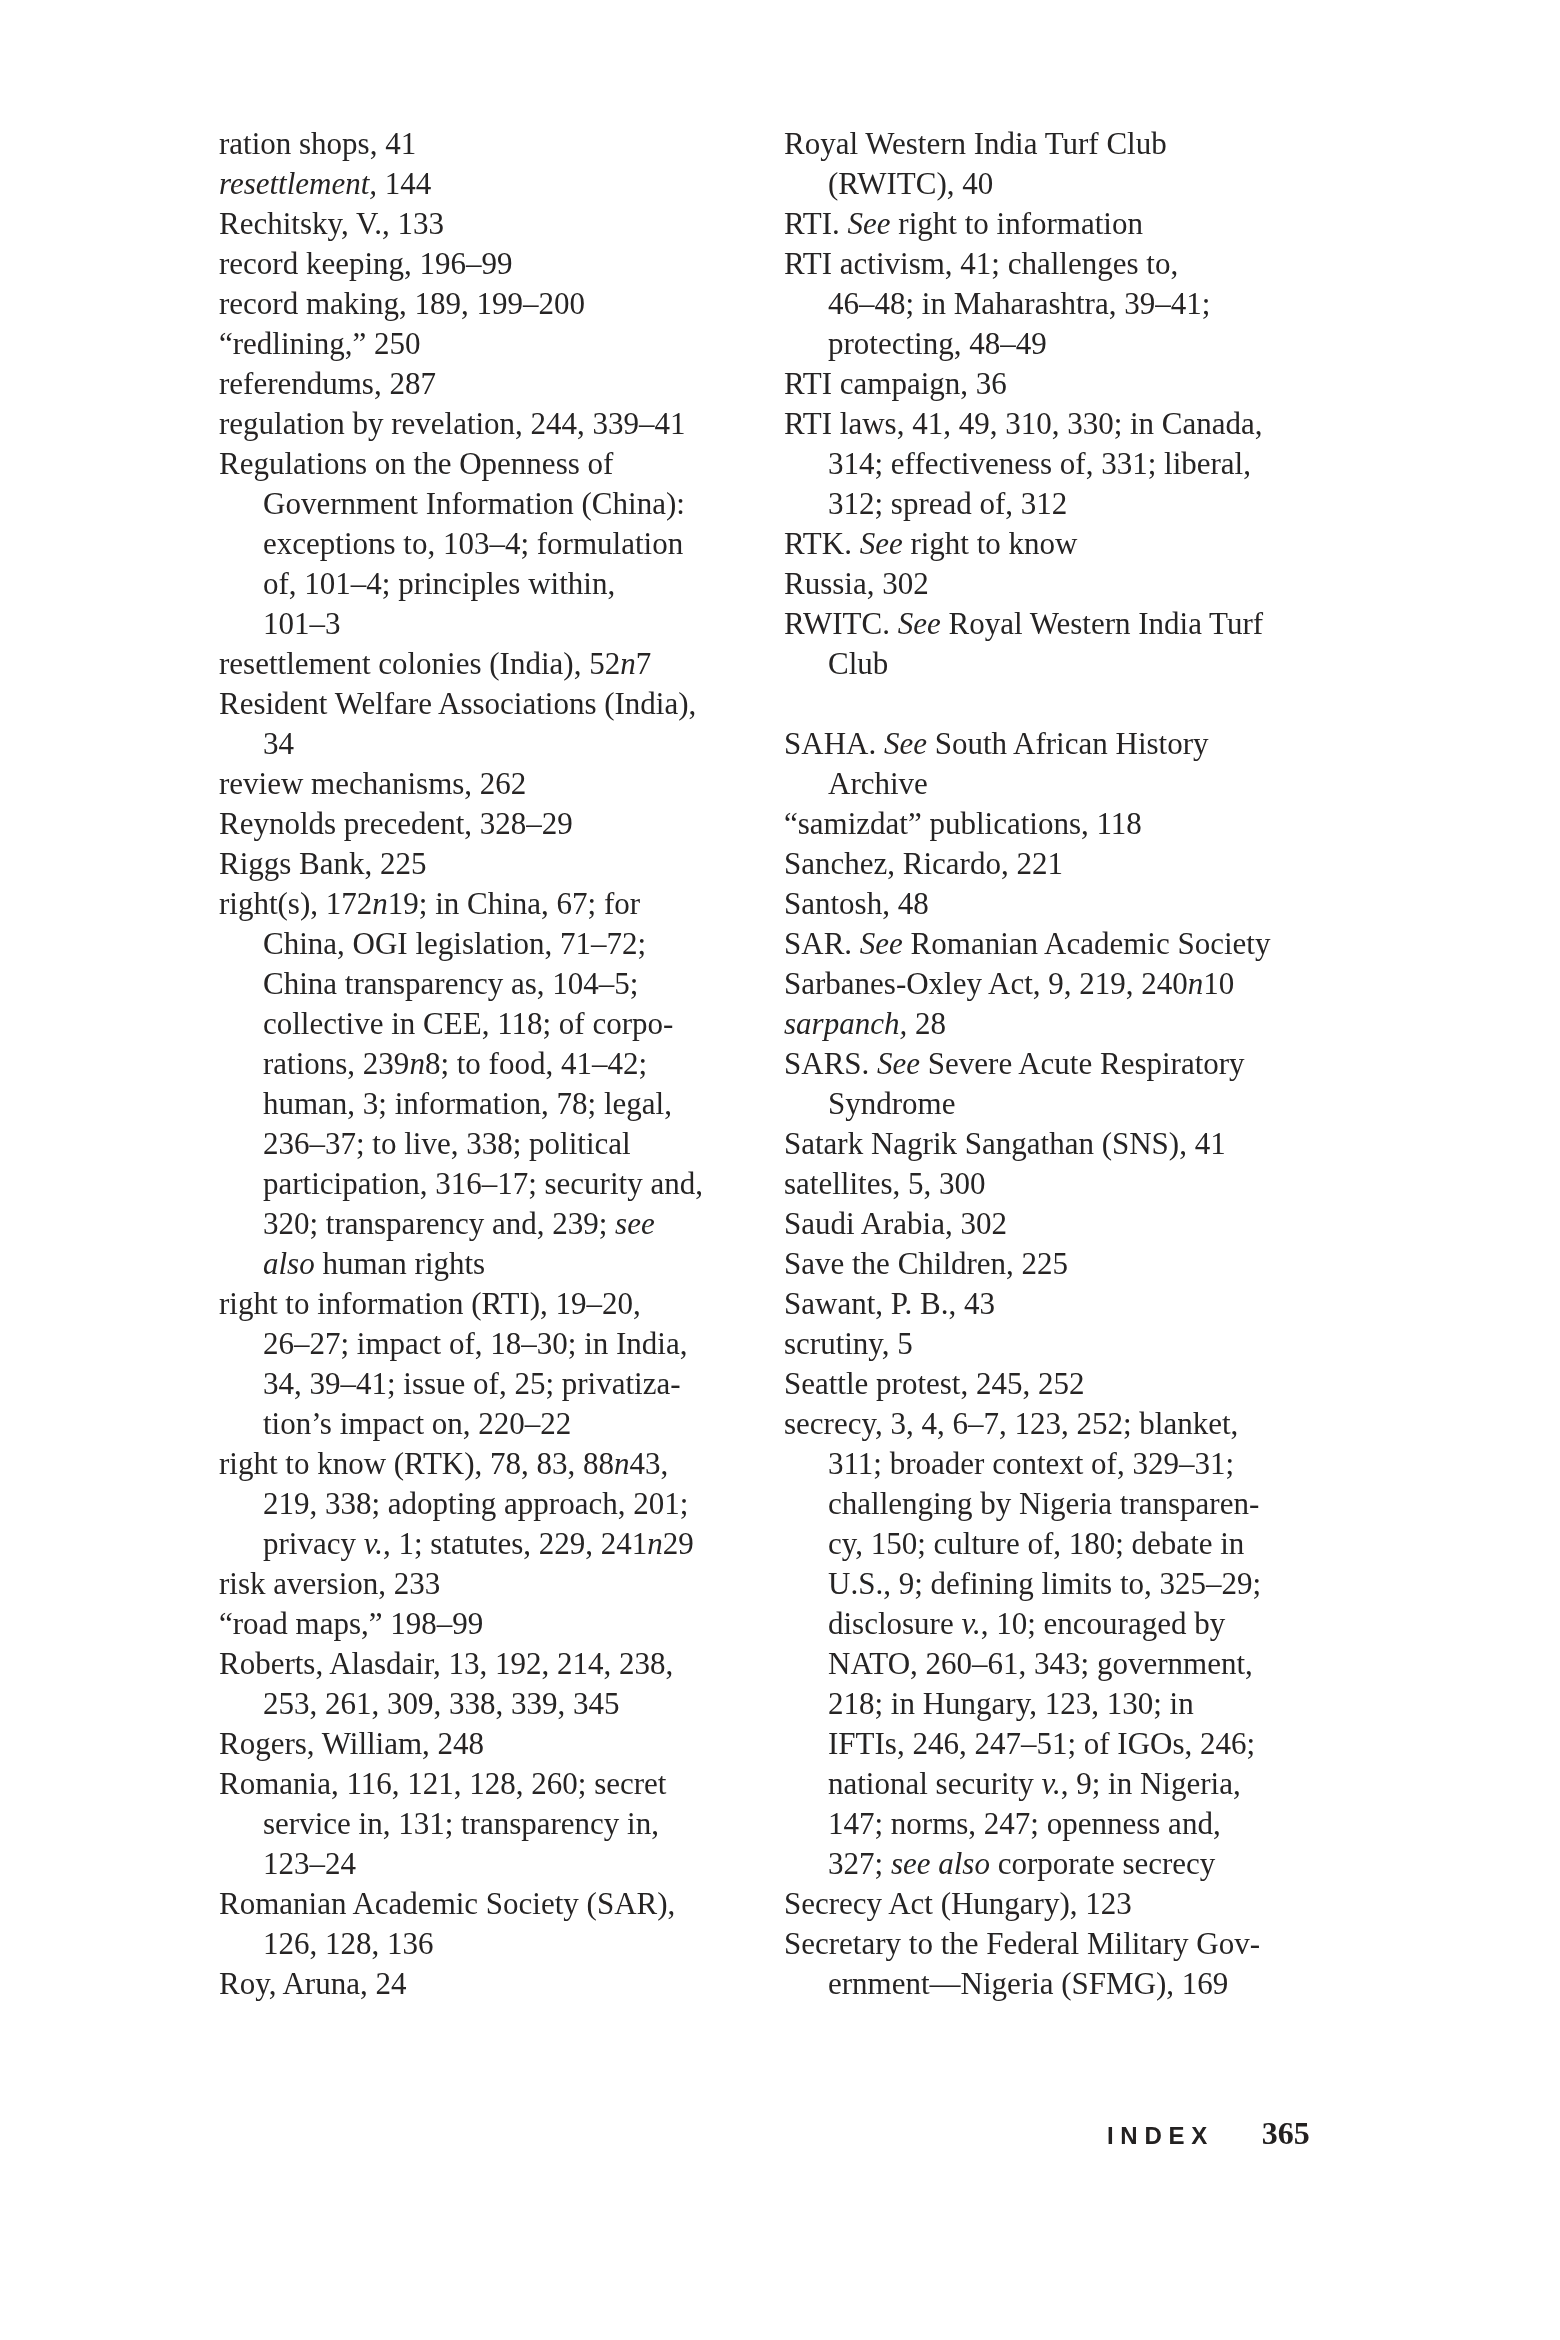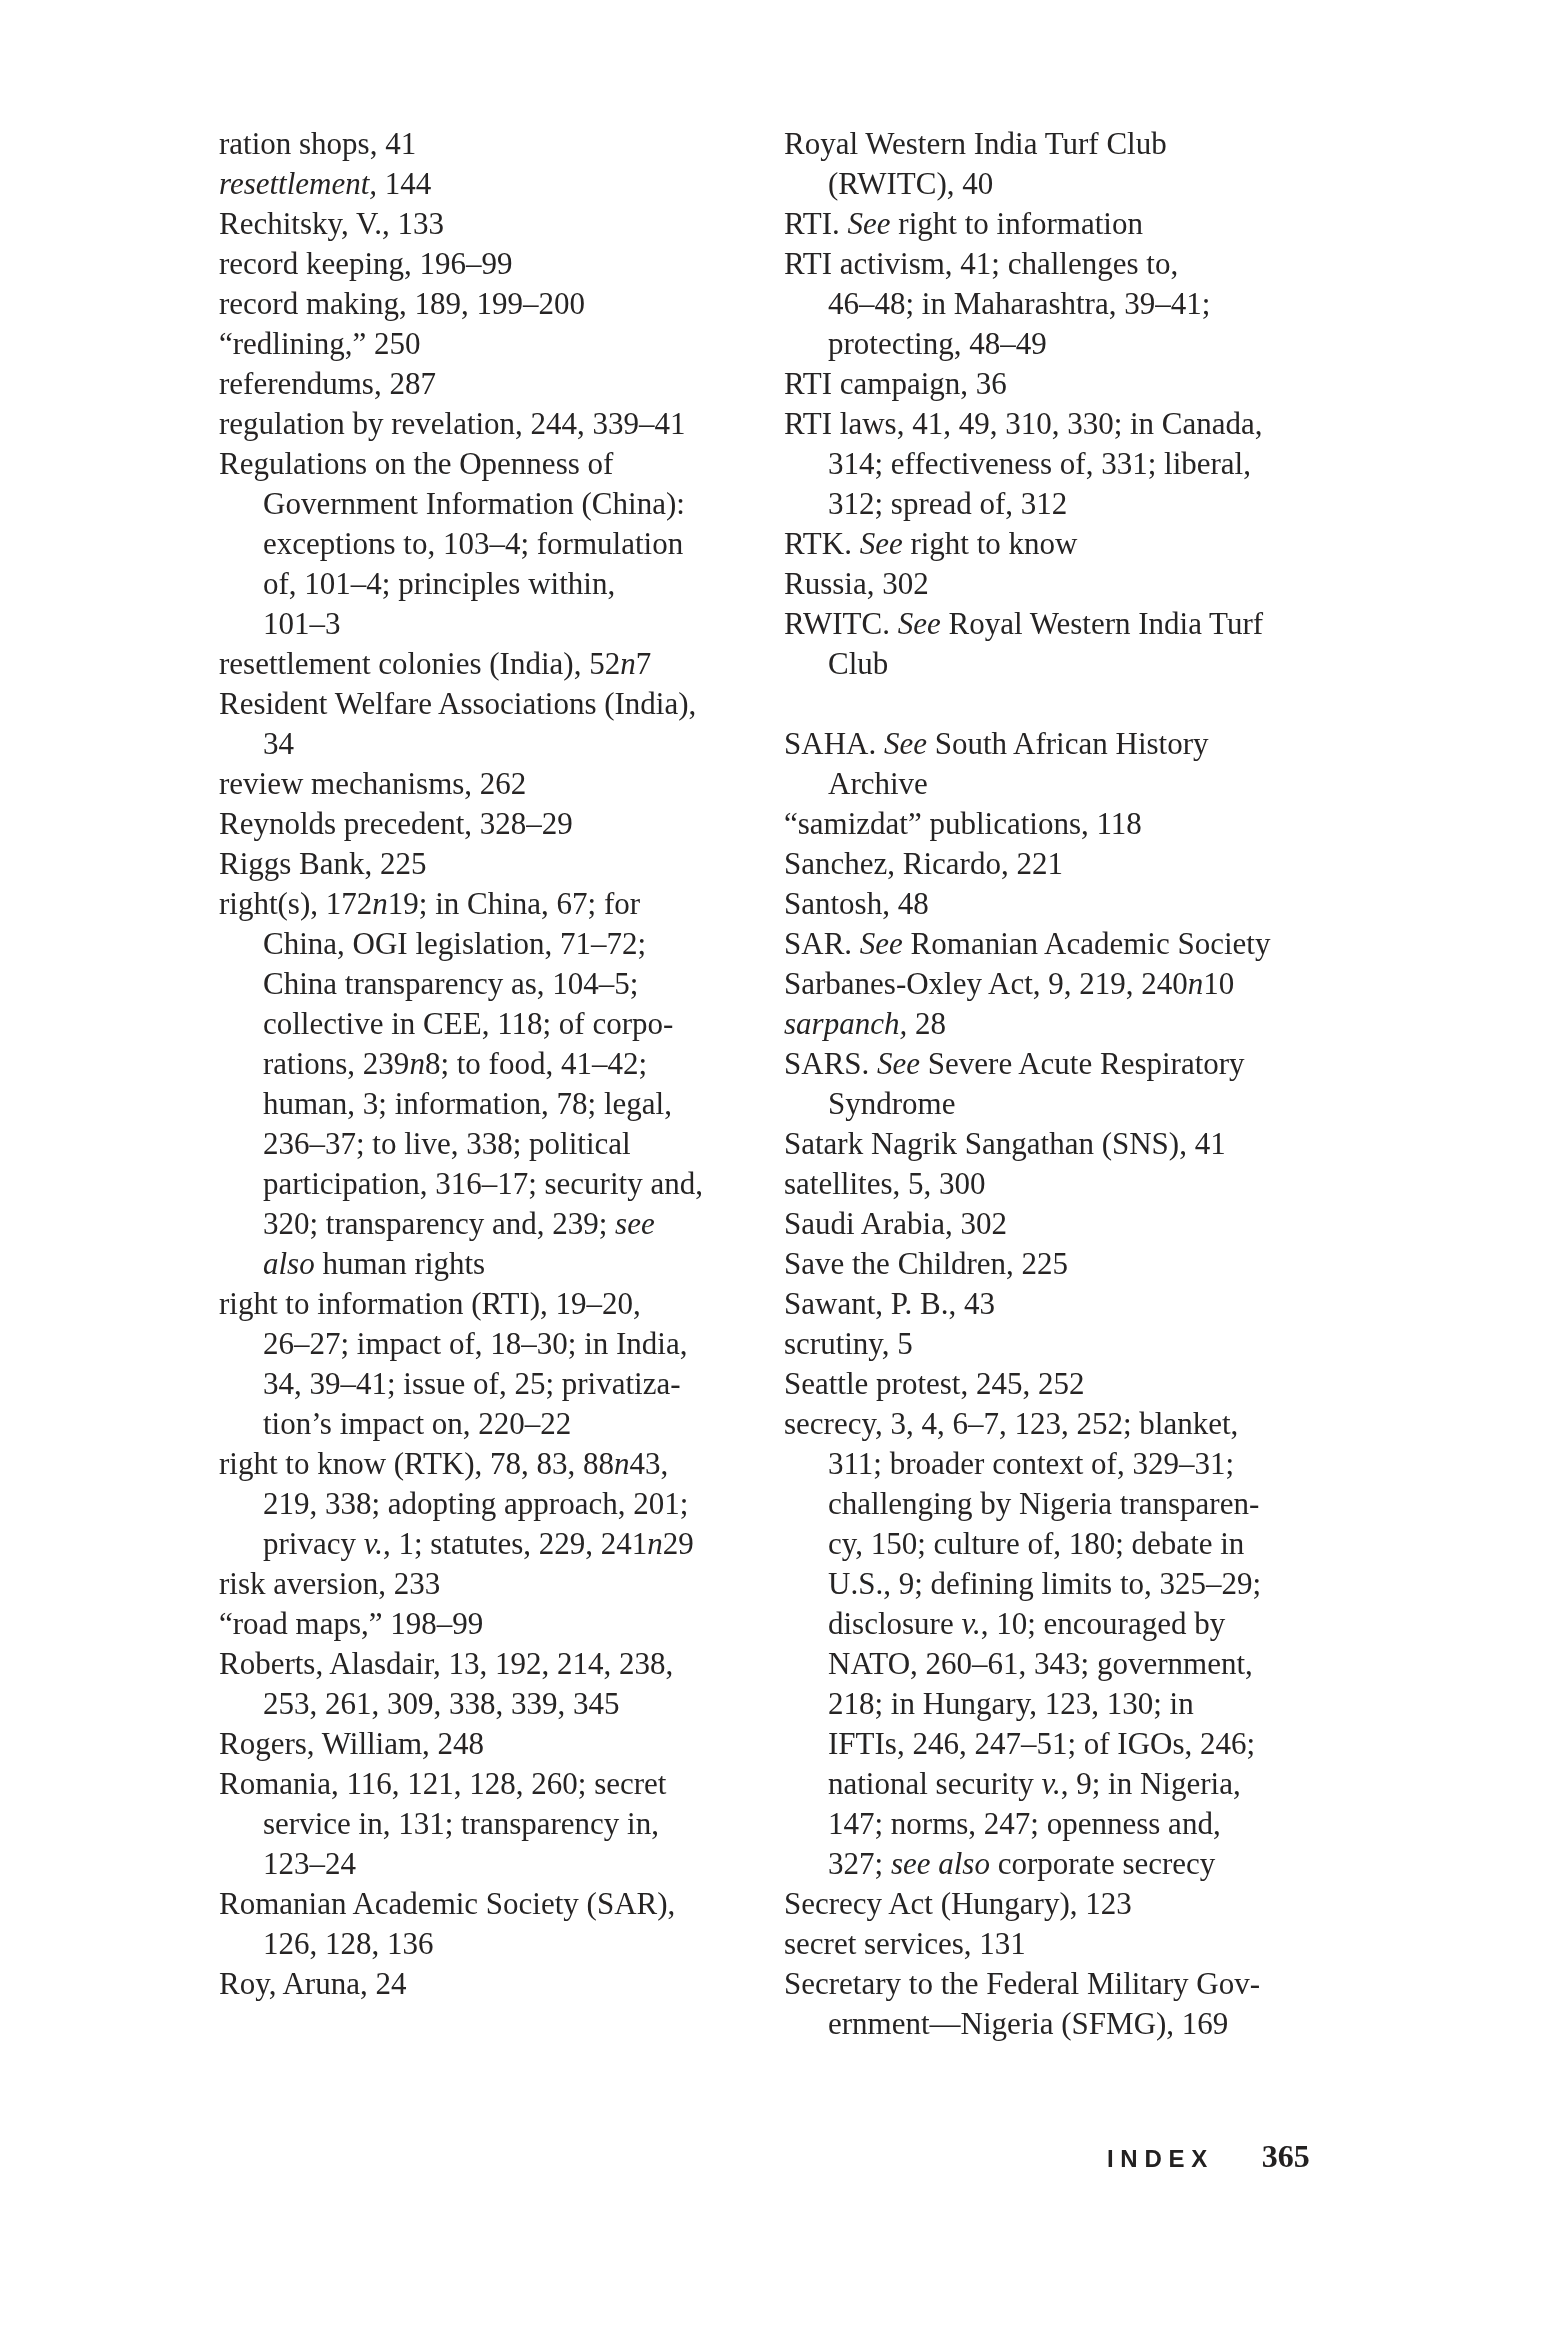--- a/index.html
+++ b/index.html
@@ -37,21 +37,20 @@
     font-family: "Liberation Sans", sans-serif;
     font-weight: bold;
     font-size: 24px;
     letter-spacing: 6.7px;
     color: #232121;
   }
   .footer-page {
     font-size: 32px;
     font-weight: 600;
     color: #232121;
-    margin-top: 23px;
   }
 </style>
 </head>
 <body>
 
 <div class="column" id="col-left">
     <div class="line"><span>ration shops, 41</span></div>
     <div class="line"><em>resettlement,</em><span> 144</span></div>
     <div class="line"><span>Rechitsky, V., 133</span></div>
     <div class="line"><span>record keeping, 196–99</span></div>
@@ -138,21 +137,20 @@
     <div class="line cont"><span>cy, 150; culture of, 180; debate in</span></div>
     <div class="line cont"><span>U.S., 9; defining limits to, 325–29;</span></div>
     <div class="line cont"><span>disclosure </span><em>v.</em><span>, 10; encouraged by</span></div>
     <div class="line cont"><span>NATO, 260–61, 343; government,</span></div>
     <div class="line cont"><span>218; in Hungary, 123, 130; in</span></div>
     <div class="line cont"><span>IFTIs, 246, 247–51; of IGOs, 246;</span></div>
     <div class="line cont"><span>national security </span><em>v.</em><span>, 9; in Nigeria,</span></div>
     <div class="line cont"><span>147; norms, 247; openness and,</span></div>
     <div class="line cont"><span>327; </span><em>see also</em><span> corporate secrecy</span></div>
     <div class="line"><span>Secrecy Act (Hungary), 123</span></div>
-    <div class="line"><span>secret services, 131</span></div>
     <div class="line"><span>Secretary to the Federal Military Gov-</span></div>
     <div class="line cont"><span>ernment—Nigeria (SFMG), 169</span></div>
   </div>
 
 <div class="footer">
   <span class="footer-label">INDEX</span>
   <span class="footer-page">365</span>
 </div>
 
 

